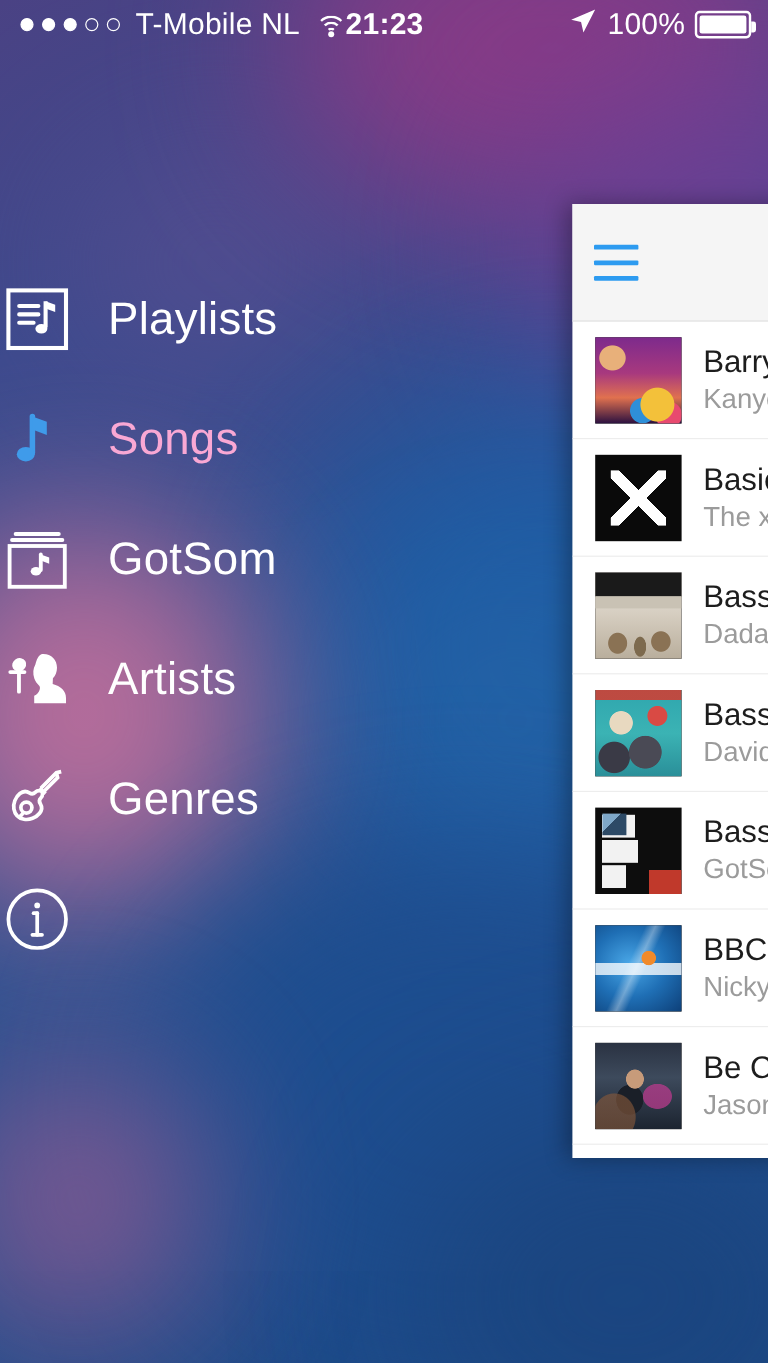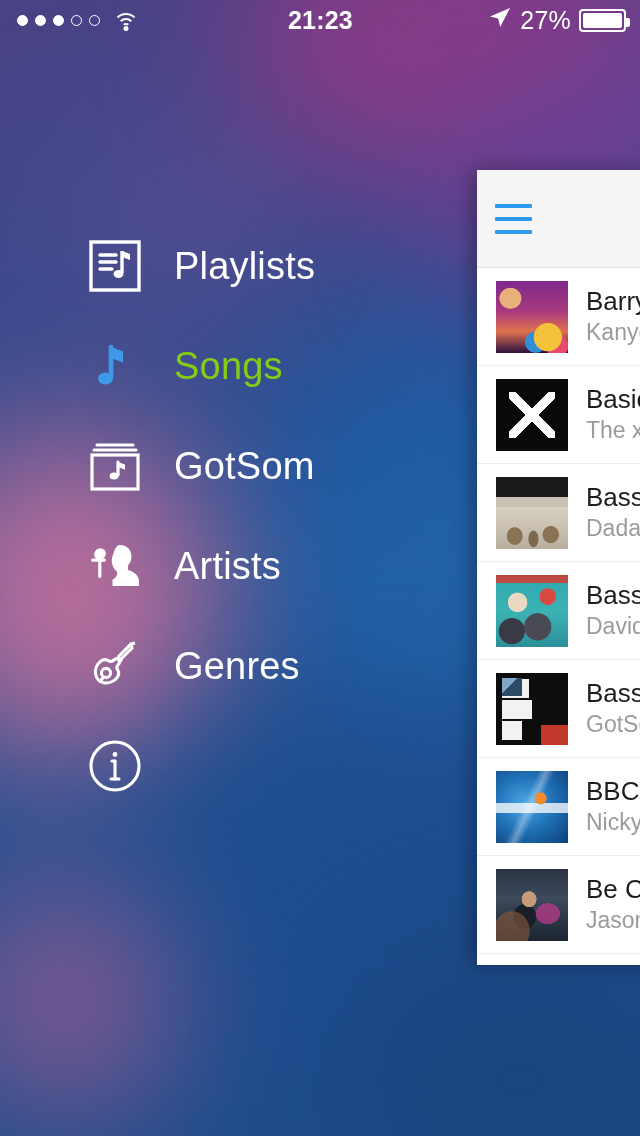--- a/index.html
+++ b/index.html
@@ -49,26 +49,26 @@
   .clock { position:absolute; left:288px; font-size:25px; font-weight:bold; }
   .right-grp { position:absolute; right:14px; display:flex; align-items:center; gap:8px; }
   .battpct { font-size:25px; }
   .batt { width:47px; height:23px; border:2px solid #fff; border-radius:4px; position:relative; }
   .batt::after{ content:""; position:absolute; right:-6px; top:7px; width:4px;height:9px;
                 background:#fff; border-radius:0 2px 2px 0; }
   .batt i { position:absolute; left:2px; top:2px; bottom:2px; right:2px; background:#fff; border-radius:2px; }
 
   
   #menu { position:absolute; left:0; top:216px; width:430px; z-index:20; }
-  .menu-item { height:100px; display:flex; align-items:center; padding-left:84px; }
+  .menu-item { height:100px; display:flex; align-items:center; }
   .menu-ico { width:62px; height:56px; display:flex; align-items:center; justify-content:center;
               color:#fff; flex:0 0 62px; }
   .menu-ico svg { display:block; }
   .menu-label { margin-left:28px; font-size:38px; color:#fff; letter-spacing:.2px; }
-  .menu-item.active .menu-label { color:#84cc16; }
+  .menu-item.active .menu-label { color:#f9a8d4; }
   .menu-item.active .menu-ico { color:#3f9bea; }
 
   
   #panel {
     position:absolute; left:477px; top:170px; width:400px; height:795px;
     background:#fff; z-index:30; overflow:hidden;
     box-shadow:-5px 0 18px rgba(0,0,0,.33);
   }
   .panel-head { height:98px; background:#f5f5f5; border-bottom:1px solid #e2e2e2;
                 display:flex; align-items:center; padding-left:18px; }
@@ -99,34 +99,35 @@
 </div>
 
 <div id="statusbar">
   <div class="dots">
     <span class="dot f"></span>
       <span class="dot f"></span>
       <span class="dot f"></span>
     <span class="dot"></span>
       <span class="dot"></span>
   </div>
+  <span class="carrier">T-Mobile NL</span>
   <span class="wifi">
       <i></i>
       <i></i>
       <i></i>
       <b></b>
     </span>
   <span class="clock">21:23</span>
   <div class="right-grp">
     <span>
       <svg width="24" height="24" viewBox="0 0 24 24">
           <path d="M22 3 2 11.5l8.2 1.9 2 8.6z" fill="#fff"></path>
         </svg>
     </span>
-    <span class="battpct">27%</span>
+    <span class="battpct">100%</span>
     <span class="batt">
         <i></i>
       </span>
   </div>
 </div>
 
 <div id="menu">
 
   <div class="menu-item">
     <span class="menu-ico">

